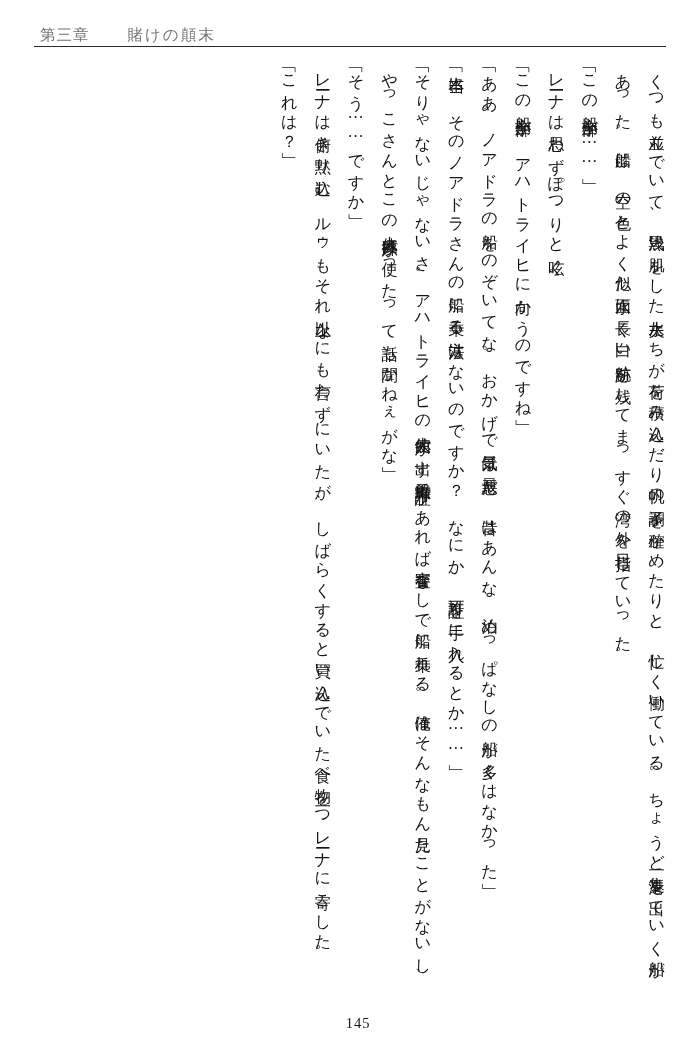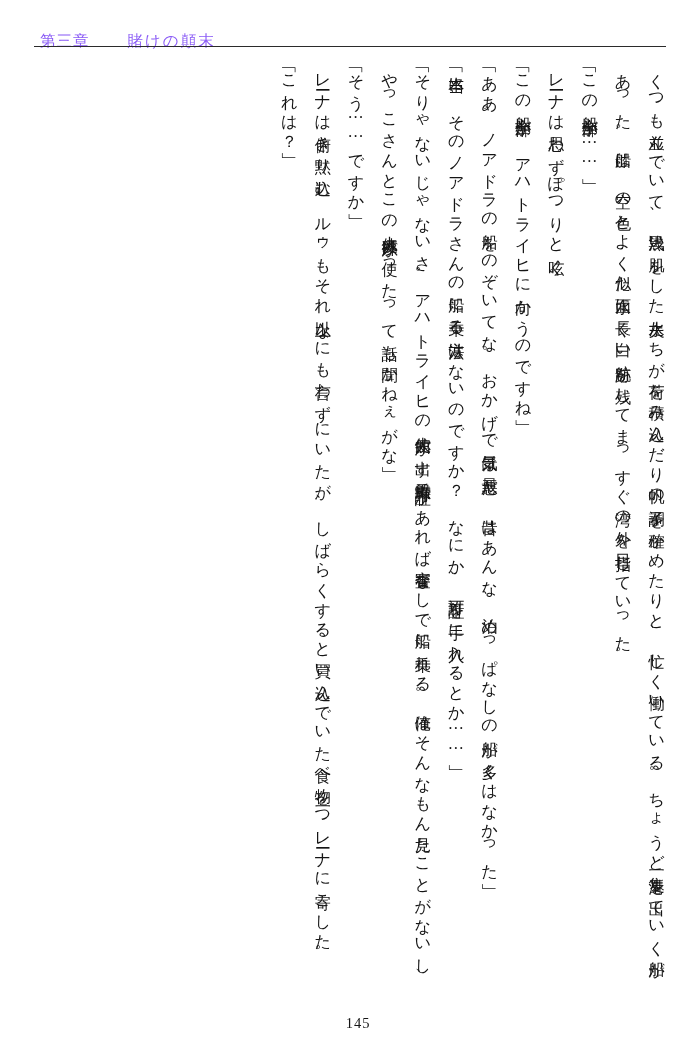--- a/index.html
+++ b/index.html
@@ -24,25 +24,25 @@
   }
 
   
   .header {
     position: absolute;
     top: 18px;
     left: 40px;
     right: 40px;
     height: 34px;
     display: flex;
-    align-items: flex-end;
+    align-items: center;
     gap: 18px;
     font-size: 15.5px;
     letter-spacing: 1px;
-    color: #8b5cf6;
+    color: #737373;
   }
   .header .chapter-num {
     font-size: 15.5px;
   }
   .header .chapter-title {
     font-size: 15.5px;
     letter-spacing: 2px;
     margin-left: 20px;
   }
   .header-rule {

